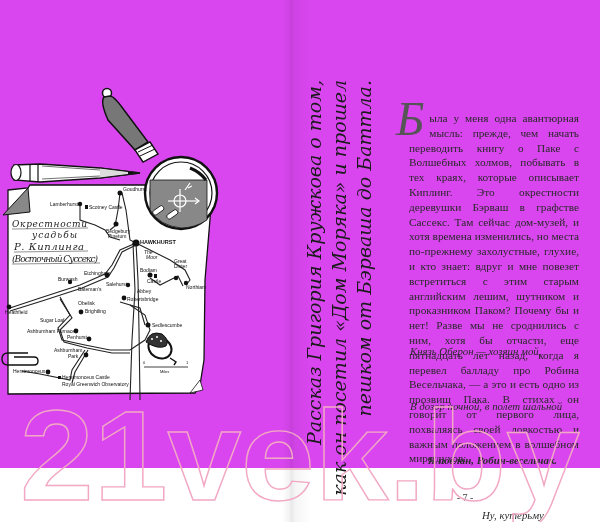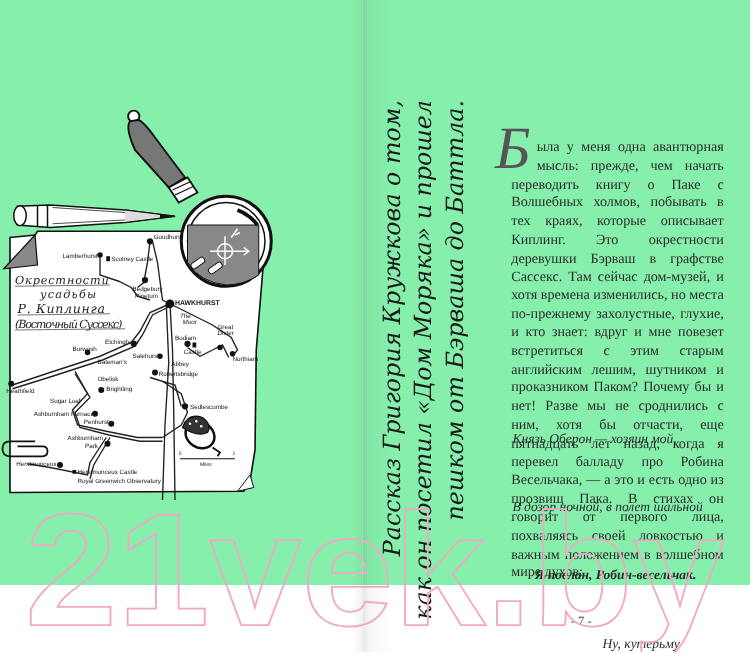--- a/index.html
+++ b/index.html
@@ -1,17 +1,17 @@
 <!DOCTYPE html>
 <html><head>
 <meta charset="utf-8">
 <style>
   html, body { margin: 0; padding: 0; }
   body { width: 600px; height: 522px; position: relative; overflow: hidden; background: #ffffff; font-family: "DejaVu Serif", serif; color: #1a1a1a; }
-  .page { position: absolute; top: 0; height: 468px; background: #86efac; }
+  .page { position: absolute; top: 0; height: 468px; background: #d946ef; }
   .page-left { left: 0; width: 290px; }
   .page-right { left: 290px; width: 310px; }
   .spine-shadow { position: absolute; left: 282px; top: 0; width: 30px; height: 522px;
     background: linear-gradient(to right, rgba(0,0,0,0) 0%, rgba(0,0,0,0.05) 25%, rgba(0,0,0,0.09) 30%, rgba(0,0,0,0.04) 45%, rgba(0,0,0,0) 100%); }
 
   
   .illus { position: absolute; left: 0; top: 80px; width: 290px; height: 340px; }
 
   
   .vert-wrap { position: absolute; left: 302px; top: 80px; width: 80px; height: 430px; }

